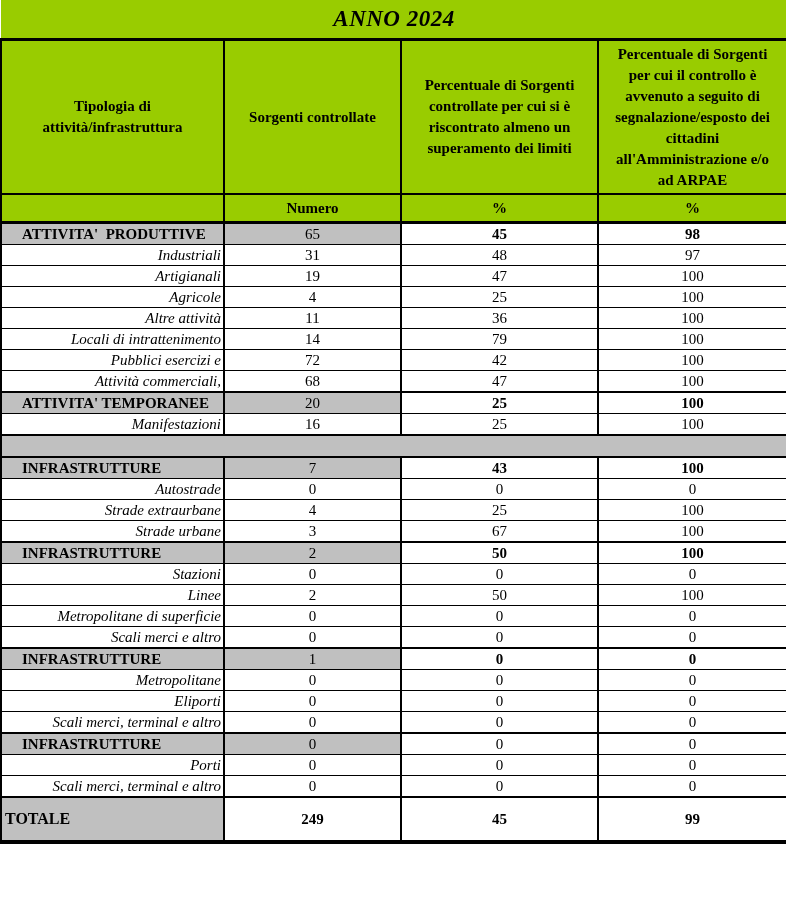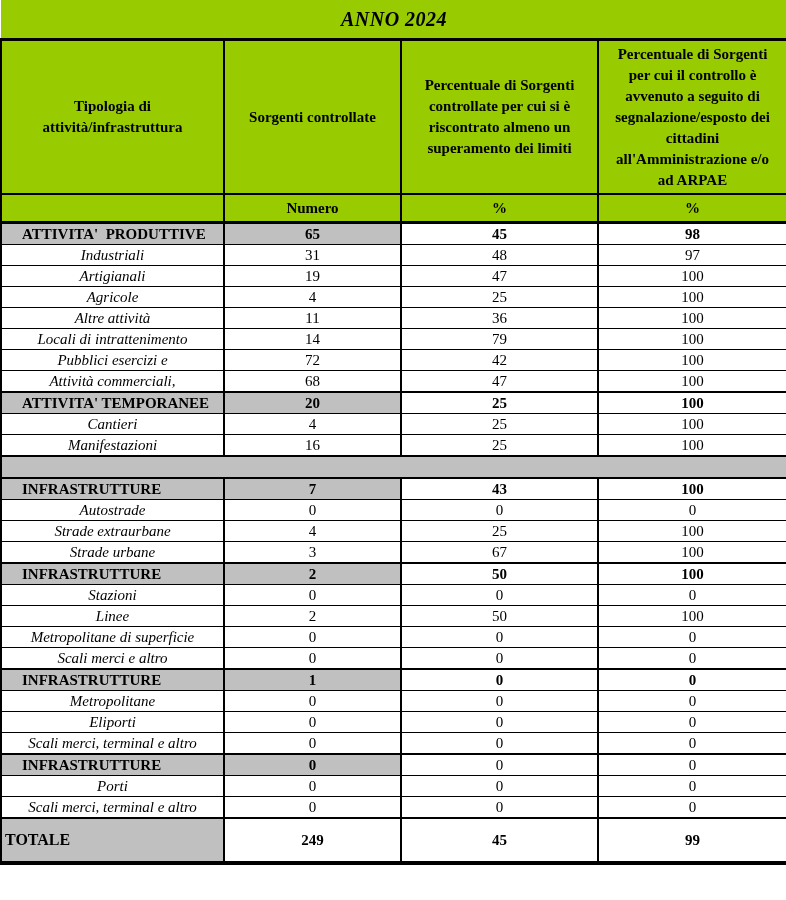--- a/index.html
+++ b/index.html
@@ -17,21 +17,21 @@
     border-collapse: collapse;
     table-layout: fixed;
     width: 786px;
   }
   
   tr.title-row th {
     height: 36px;
     background: #99cc00;
     border: 0;
     border-bottom: 3px solid #000;
-    font-size: 20px;
+    font-size: 23px;
     font-weight: bold;
     font-style: italic;
     text-align: center;
     vertical-align: middle;
     letter-spacing: 0.5px;
   }
   
   tr.header-row th {
     height: 152px;
     background: #99cc00;
@@ -73,30 +73,30 @@
   }
   tr.category-row .label-cell {
     background: #c0c0c0;
     font-weight: bold;
     text-align: left;
     padding-left: 20px;
     white-space: pre-wrap;
   }
   tr.category-row .num-cell {
     background: #c0c0c0;
-    font-weight: bold;
   }
   tr.category-row .pct-cell {
     font-weight: bold;
   }
   tr.category-row.plain-pct .pct-cell {
     font-weight: normal;
   }
   tr.sub-row .label-cell {
     font-style: italic;
+    text-align: right;
   }
   tr.spacer-row td {
     background: #c0c0c0;
     border-top: 2px solid #000;
     border-bottom: 2px solid #000;
     height: 20px;
   }
   
   tfoot td {
     height: 40px;
@@ -202,26 +202,20 @@
           <td class="pct-cell">47</td>
           <td class="pct-cell">100</td>
         </tr>
         <tr class="category-row">
           <td class="label-cell">ATTIVITA' TEMPORANEE</td>
           <td class="num-cell">20</td>
           <td class="pct-cell">25</td>
           <td class="pct-cell">100</td>
         </tr>
         <tr class="sub-row">
-          <td class="label-cell">Cantieri</td>
-          <td class="num-cell">4</td>
-          <td class="pct-cell">25</td>
-          <td class="pct-cell">100</td>
-        </tr>
-        <tr class="sub-row">
           <td class="label-cell">Manifestazioni</td>
           <td class="num-cell">16</td>
           <td class="pct-cell">25</td>
           <td class="pct-cell">100</td>
         </tr>
         <tr class="spacer-row">
           <td colspan="4"></td>
         </tr>
         <tr class="category-row">
           <td class="label-cell">INFRASTRUTTURE</td>

